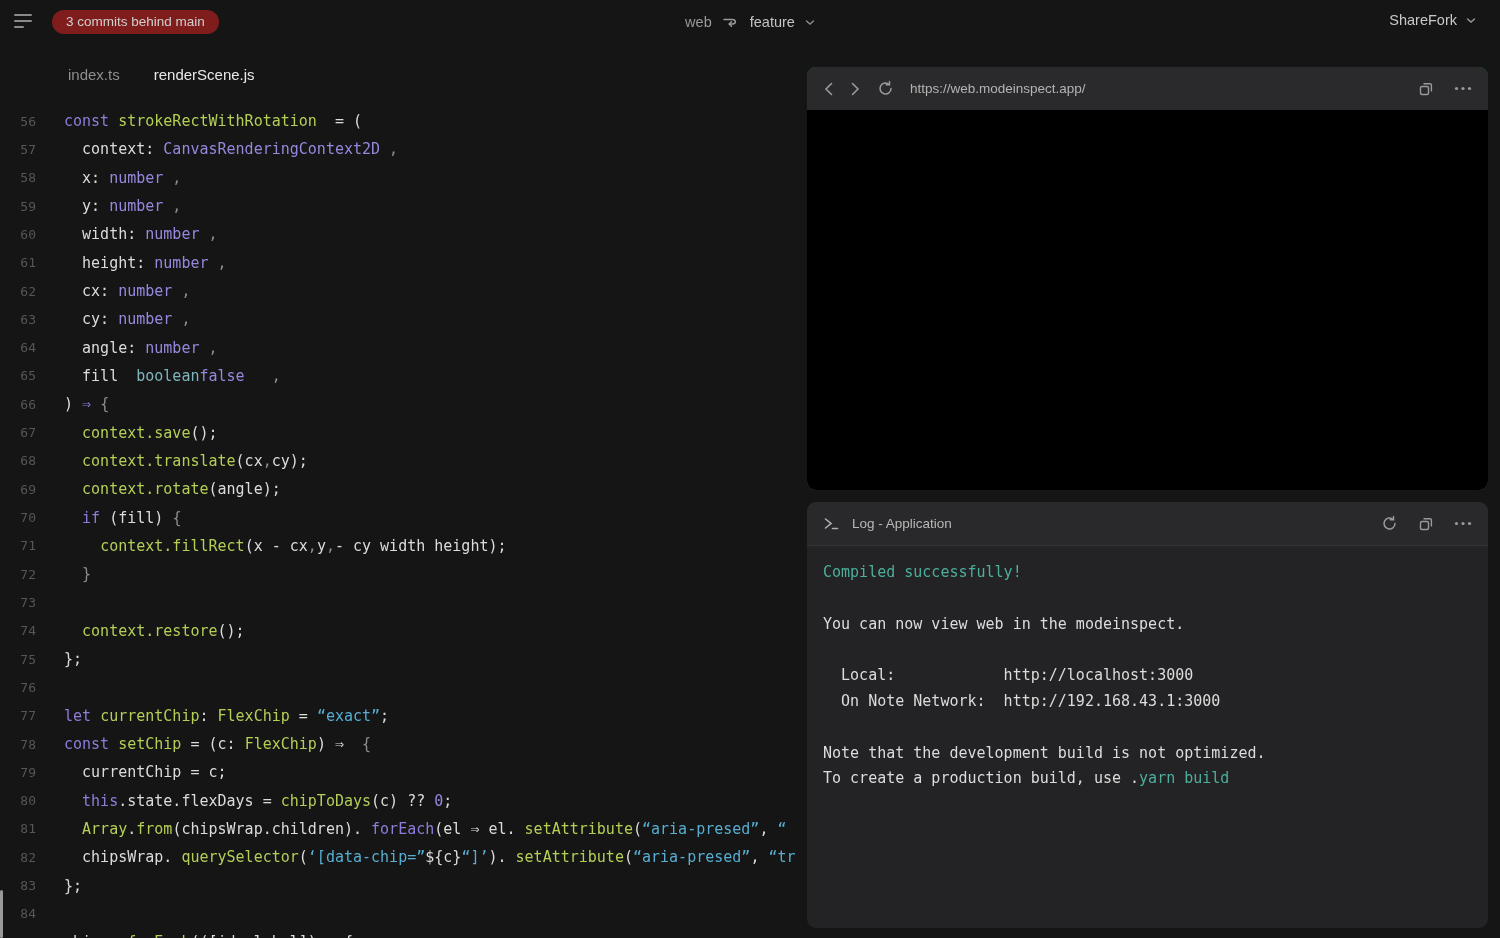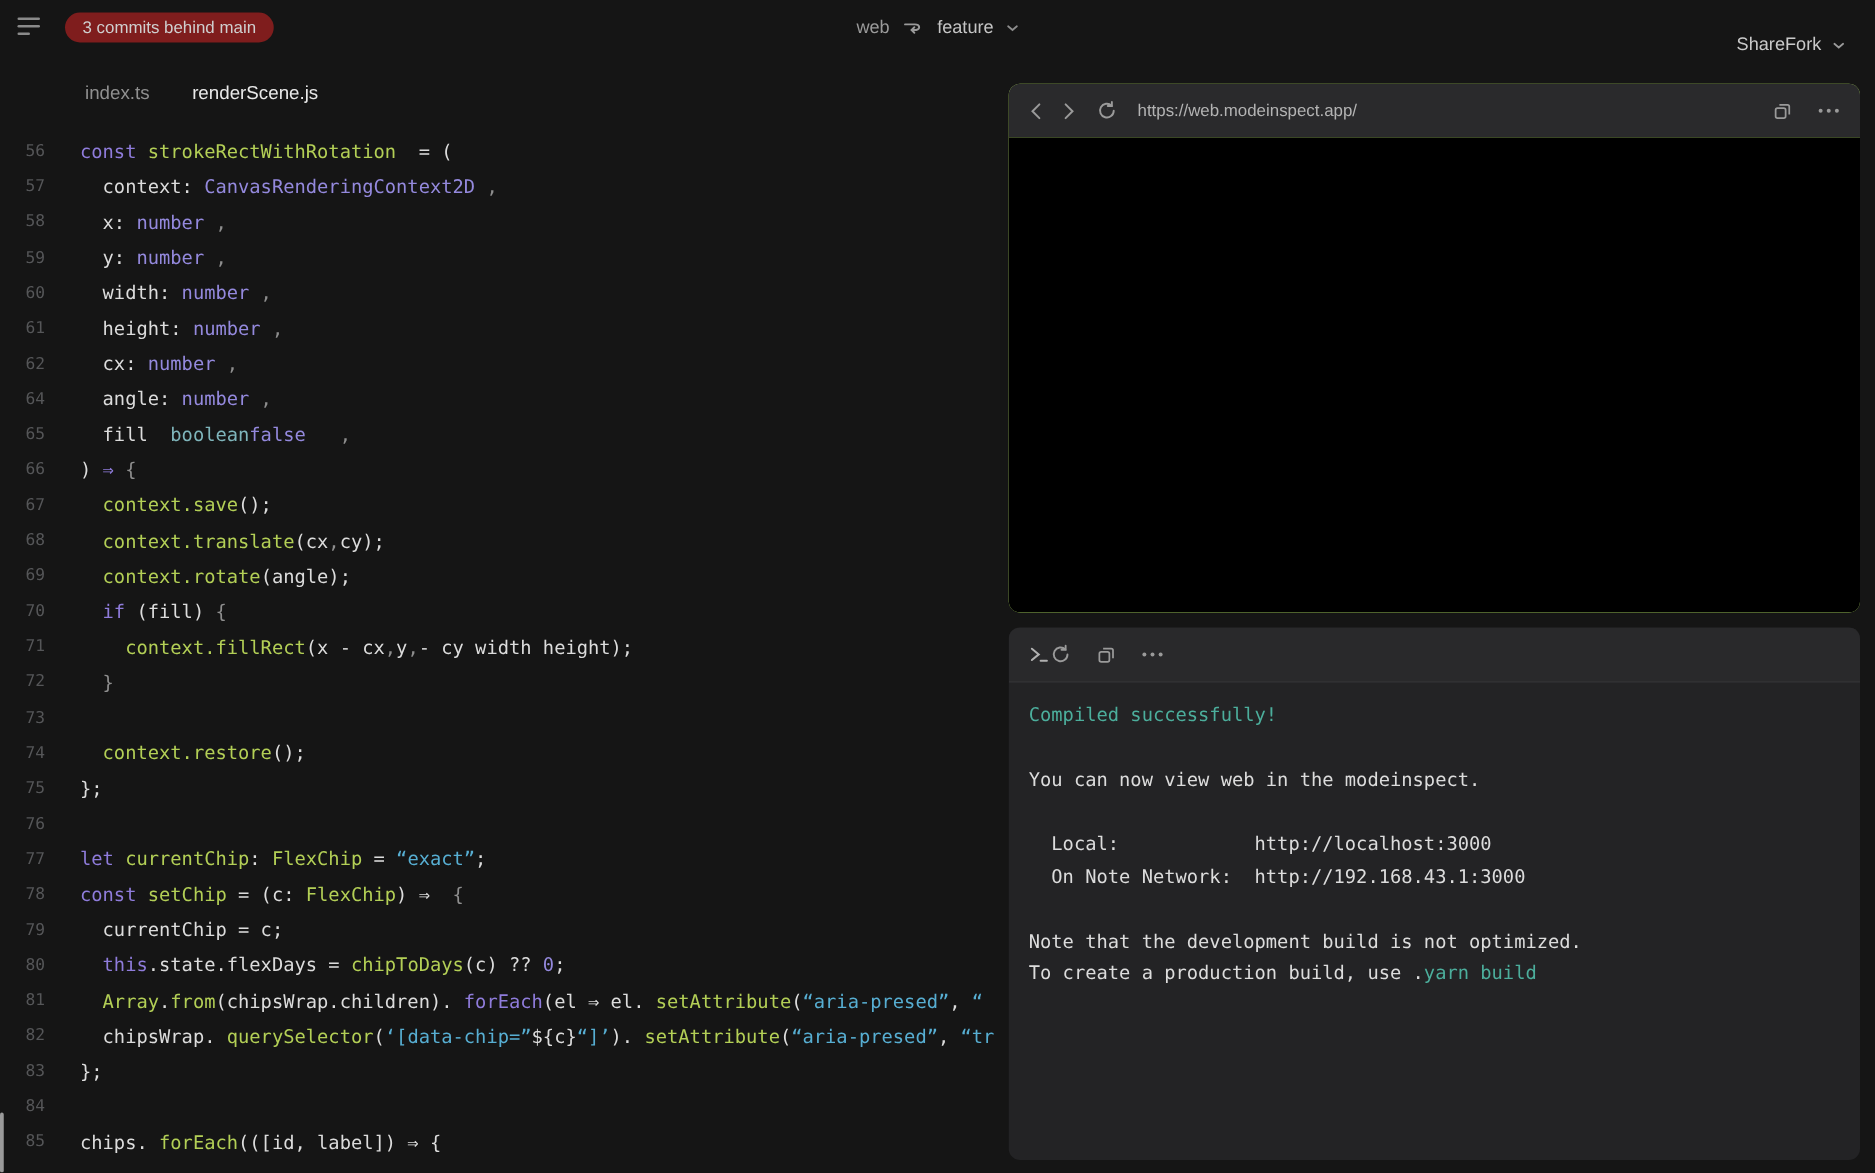--- a/index.html
+++ b/index.html
@@ -13,21 +13,21 @@
   .hamburger span:nth-child(1){width:18px;} .hamburger span:nth-child(2){width:18px;}
   .hamburger span:nth-child(3){width:10px;}
   .badge { position:absolute; left:52px; top:10px; height:24px; line-height:24px;
            background:#7f1d1d; color:#cfcfcf; font-size:13.5px; padding:0 14px; border-radius:13px; }
   .branchbar { position:absolute; left:0; right:0; top:0; height:44px; display:flex;
                align-items:center; justify-content:center; gap:10px; pointer-events:none; }
   .branchbar > * { pointer-events:auto; }
   .branch-from { color:#9a9a9a; font-size:14.5px; }
   .branch-to   { color:#c4c4c4; font-size:14.5px;text-align:center; }
   .sharefork { position:absolute; right:24px; top:12px; display:flex; align-items:center; gap:9px;
-               color:#c9c9c9; font-size:14.5px; cursor:pointer;margin-top:16px; }
+               color:#c9c9c9; font-size:14.5px; cursor:pointer; }
   .icon { display:inline-block; }
   .icon svg { display:block; }
 
   
   .editor { position:absolute; left:0; top:0; width:807px; height:938px; overflow:hidden; }
   .tabs { position:absolute; left:68px; top:66px; display:flex; gap:34px; font-size:15px; }
   .tab { cursor:pointer; }
   .tab.inactive { color:#8f8f8f; }
   .tab.active { color:#e9e9e9; }
   .code { position:absolute; left:0; top:107px; width:807px; }
@@ -42,21 +42,21 @@
   .t { color:#9489dd;text-align:center; }
   .b { color:#7fb5bb; }
   .s { color:#57aed2; }
   .scroll-nub { position:absolute; left:0; top:890px; width:3px; height:48px;
                 background:#9a9a9a; border-radius:2px; }
 
   
   .rightcol { position:absolute; left:807px; top:67px; width:681px; height:861px;
               display:flex; flex-direction:column; }
   .pane { border-radius:9px; overflow:hidden; }
-  .browser-pane { height:423px; background:#bef264; display:flex; flex-direction:column; }
+  .browser-pane { height:423px; background:#15803d; display:flex; flex-direction:column; }
   .pane-header { height:43px; background:#2a2a2c; display:flex; align-items:center;
                  padding:0 16px; flex:none; }
   .nav-icons { display:flex; align-items:center; gap:16px; }
   .url { color:#b3b3b3; font-size:13.5px; margin-left:16px; flex:1; }
   .right-icons { display:flex; align-items:center; gap:20px; }
   .viewport { flex:1; background:#000; }
   .gap { height:12px; flex:none; }
   .log-pane { flex:1; background:#232325; display:flex; flex-direction:column; }
   .log-header { height:44px; background:#29292b; border-bottom:1px solid #333336;
                 display:flex; align-items:center; padding:0 16px; flex:none; }
@@ -108,20 +108,21 @@
     <div class="tab active">renderScene.js</div>
   </div>
   <div class="code" id="code-lines">
       <div class="code-line"><span class="ln">56</span><span class="lc"><span class="k">const</span><span class="d"> </span><span class="f">strokeRectWithRotation</span><span class="d">  = (</span></span></div>
       <div class="code-line"><span class="ln">57</span><span class="lc"><span class="d">  context: </span><span class="t">CanvasRenderingContext2D</span><span class="p"> ,</span></span></div>
       <div class="code-line"><span class="ln">58</span><span class="lc"><span class="d">  x: </span><span class="t">number</span><span class="p"> ,</span></span></div>
       <div class="code-line"><span class="ln">59</span><span class="lc"><span class="d">  y: </span><span class="t">number</span><span class="p"> ,</span></span></div>
       <div class="code-line"><span class="ln">60</span><span class="lc"><span class="d">  width: </span><span class="t">number</span><span class="p"> ,</span></span></div>
       <div class="code-line"><span class="ln">61</span><span class="lc"><span class="d">  height: </span><span class="t">number</span><span class="p"> ,</span></span></div>
       <div class="code-line"><span class="ln">62</span><span class="lc"><span class="d">  cx: </span><span class="t">number</span><span class="p"> ,</span></span></div>
+      <div class="code-line"><span class="ln">63</span><span class="lc"><span class="d">  cy: </span><span class="t">number</span><span class="p"> ,</span></span></div>
       <div class="code-line"><span class="ln">64</span><span class="lc"><span class="d">  angle: </span><span class="t">number</span><span class="p"> ,</span></span></div>
       <div class="code-line"><span class="ln">65</span><span class="lc"><span class="d">  fill  </span><span class="b">boolean</span><span class="t">false</span><span class="d">   </span><span class="p">,</span></span></div>
       <div class="code-line"><span class="ln">66</span><span class="lc"><span class="d">) </span><span class="k">⇒</span><span class="d"> </span><span class="p">{</span></span></div>
       <div class="code-line"><span class="ln">67</span><span class="lc"><span class="d">  </span><span class="f">context.save</span><span class="d">();</span></span></div>
       <div class="code-line"><span class="ln">68</span><span class="lc"><span class="d">  </span><span class="f">context.translate</span><span class="d">(cx</span><span class="p">,</span><span class="d">cy);</span></span></div>
       <div class="code-line"><span class="ln">69</span><span class="lc"><span class="d">  </span><span class="f">context.rotate</span><span class="d">(angle);</span></span></div>
       <div class="code-line"><span class="ln">70</span><span class="lc"><span class="d">  </span><span class="k">if</span><span class="d"> (fill) </span><span class="p">{</span></span></div>
       <div class="code-line"><span class="ln">71</span><span class="lc"><span class="d">    </span><span class="f">context.fillRect</span><span class="d">(x - cx</span><span class="p">,</span><span class="d">y</span><span class="p">,</span><span class="d">- cy width height);</span></span></div>
       <div class="code-line"><span class="ln">72</span><span class="lc"><span class="p">  }</span></span></div>
       <div class="code-line"><span class="ln">73</span></div>
@@ -186,20 +187,21 @@
   <div class="gap"></div>
 
   <div class="pane log-pane">
     <div class="log-header">
       <span class="icon">
         <svg width="17" height="15" viewBox="0 0 17 15" fill="none" stroke="#b0b0b0" stroke-width="1.6" stroke-linecap="round">
           <path d="M2.5 3 L8 7.5 L2.5 12"></path>
           <path d="M9.5 12.5 H14.5"></path>
         </svg>
       </span>
+      <span class="log-title">Log - Application</span>
       <div class="right-icons">
         <span class="icon">
           <svg width="17" height="17" viewBox="0 0 17 17" fill="none" stroke="#9a9a9a" stroke-width="1.5" stroke-linecap="round">
             <path d="M14 8.5 A5.5 5.5 0 1 1 12.3 4.5"></path>
             <path d="M12.5 1.5 L12.5 4.8 L9.2 4.8"></path>
           </svg>
         </span>
         <span class="icon">
           <svg width="16" height="16" viewBox="0 0 16 16" fill="none" stroke="#9a9a9a" stroke-width="1.4">
             <rect x="2.5" y="5.5" width="8" height="8" rx="1.5"></rect>

